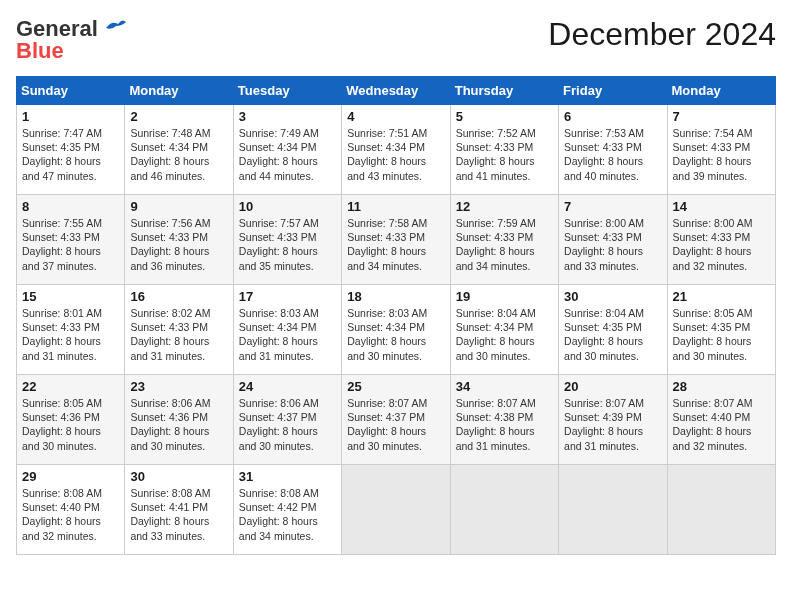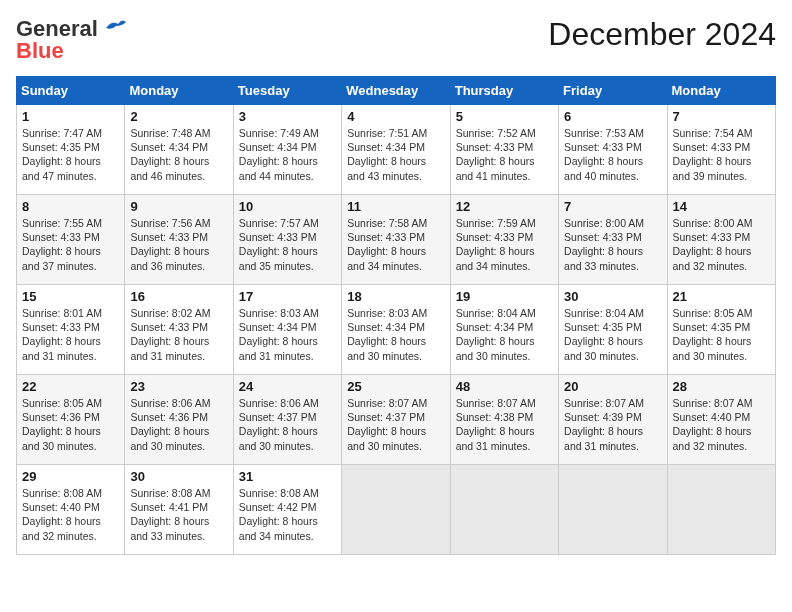--- a/index.html
+++ b/index.html
@@ -308,21 +308,21 @@
       </td>
         <td>
         <span class="day-num">25</span>
         <div class="day-info">
           <span>Sunrise:</span> 8:07 AM<br>
           <span>Sunset:</span> 4:37 PM<br>
           <span>Daylight:</span> 8 hours and 30 minutes.
         </div>
       </td>
         <td>
-        <span class="day-num">48</span>
+        <span class="day-num">34</span>
         <div class="day-info">
           <span>Sunrise:</span> 8:07 AM<br>
           <span>Sunset:</span> 4:38 PM<br>
           <span>Daylight:</span> 8 hours and 31 minutes.
         </div>
       </td>
         <td>
         <span class="day-num">20</span>
         <div class="day-info">
           <span>Sunrise:</span> 8:07 AM<br>

